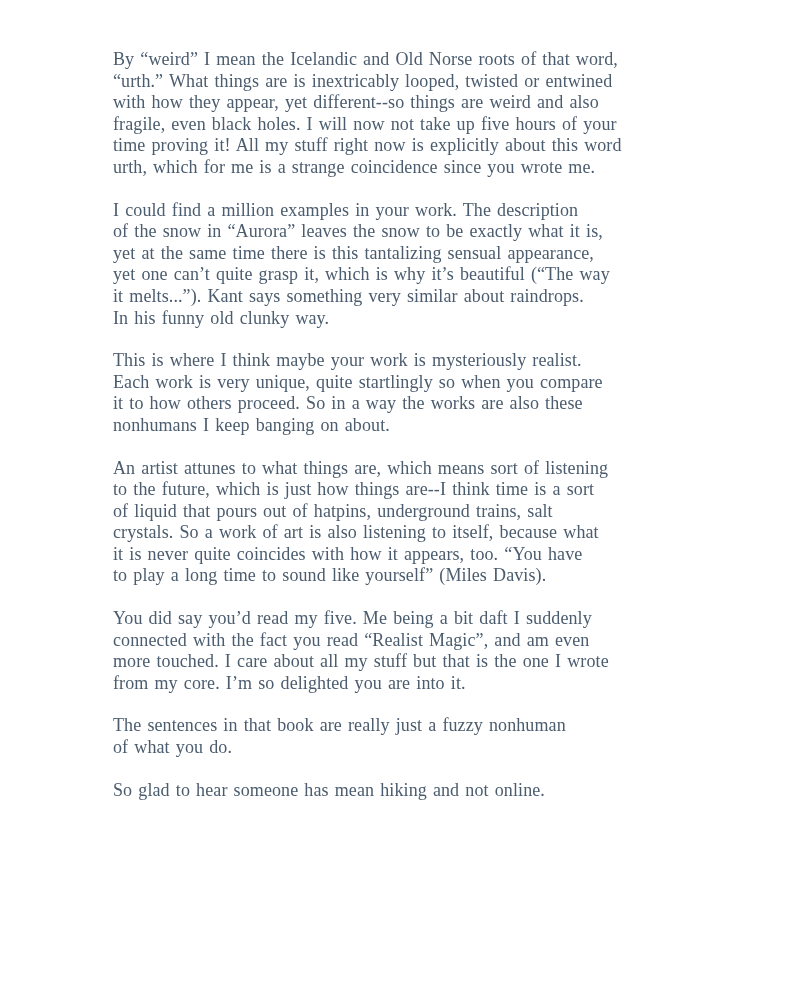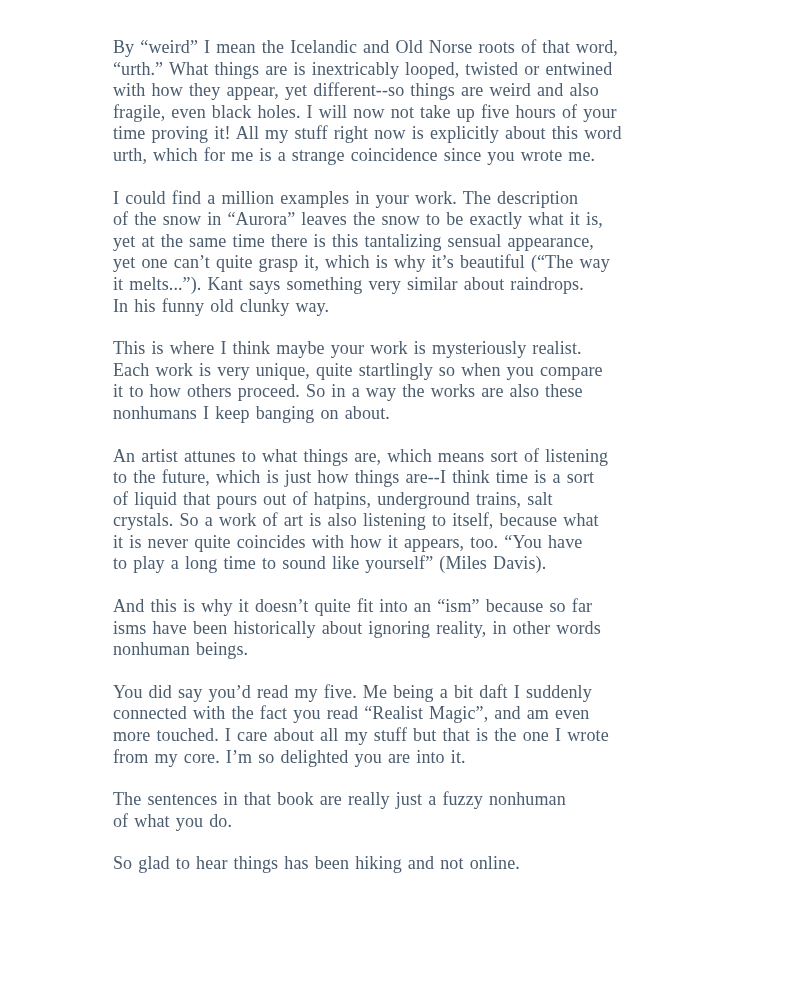--- a/index.html
+++ b/index.html
@@ -23,21 +23,21 @@
     width: 610px;
     font-family: "Liberation Serif", "DejaVu Serif", serif;
     font-size: 18px;
     line-height: 21.6px;
     color: var(--text-color);
     word-spacing: 1.5px;
     letter-spacing: 0.1px;
   }
   .letter-body p {
     white-space: pre-line;
-    margin: 4px 0 21px 0;
+    margin: 16px 0 21px 0;
   }
 </style>
 </head>
 <body>
 
 <div class="letter-page">
   <div class="letter-body">
     <p>By “weird” I mean the Icelandic and Old Norse roots of that word,
 “urth.” What things are is inextricably looped, twisted or entwined
 with how they appear, yet different--so things are weird and also
@@ -53,24 +53,21 @@
     <p>This is where I think maybe your work is mysteriously realist.
 Each work is very unique, quite startlingly so when you compare
 it to how others proceed. So in a way the works are also these
 nonhumans I keep banging on about.</p>
     <p>An artist attunes to what things are, which means sort of listening
 to the future, which is just how things are--I think time is a sort
 of liquid that pours out of hatpins, underground trains, salt
 crystals. So a work of art is also listening to itself, because what
 it is never quite coincides with how it appears, too. “You have
 to play a long time to sound like yourself” (Miles Davis).</p>
-    <p>And this is why it doesn’t quite fit into an “ism” because so far
-isms have been historically about ignoring reality, in other words
-nonhuman beings.</p>
     <p>You did say you’d read my five. Me being a bit daft I suddenly
 connected with the fact you read “Realist Magic”, and am even
 more touched. I care about all my stuff but that is the one I wrote
 from my core. I’m so delighted you are into it.</p>
     <p>The sentences in that book are really just a fuzzy nonhuman
 of what you do.</p>
-    <p>So glad to hear things has been hiking and not online.</p>
+    <p>So glad to hear someone has mean hiking and not online.</p>
   </div>
 </div>
 
 </body></html>

